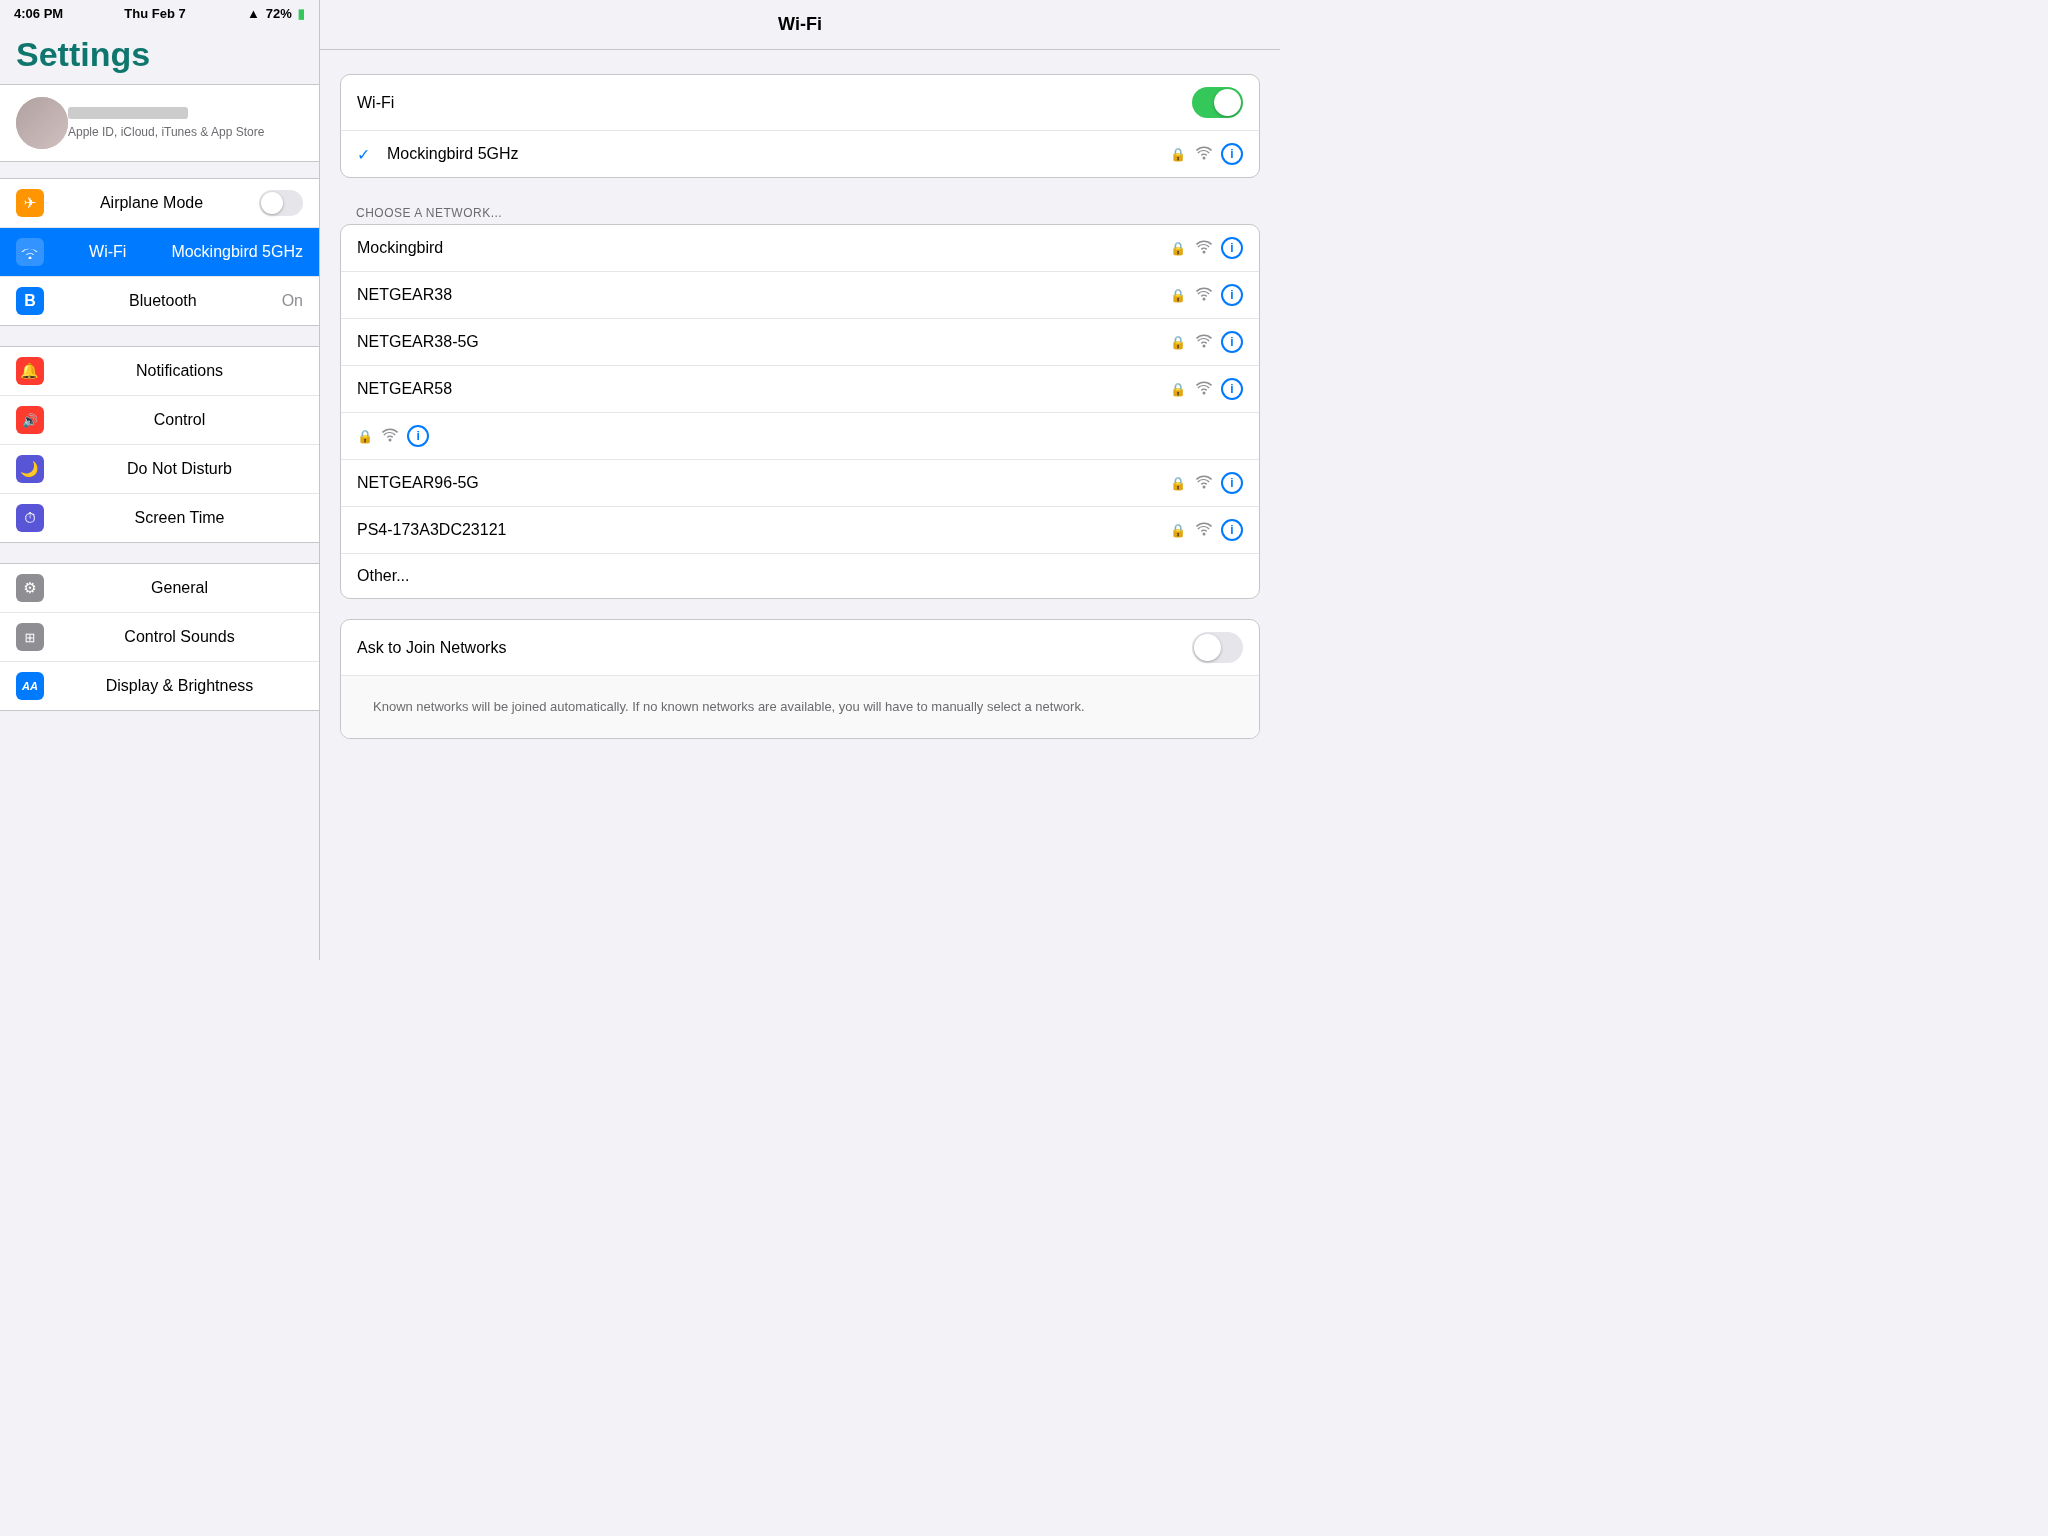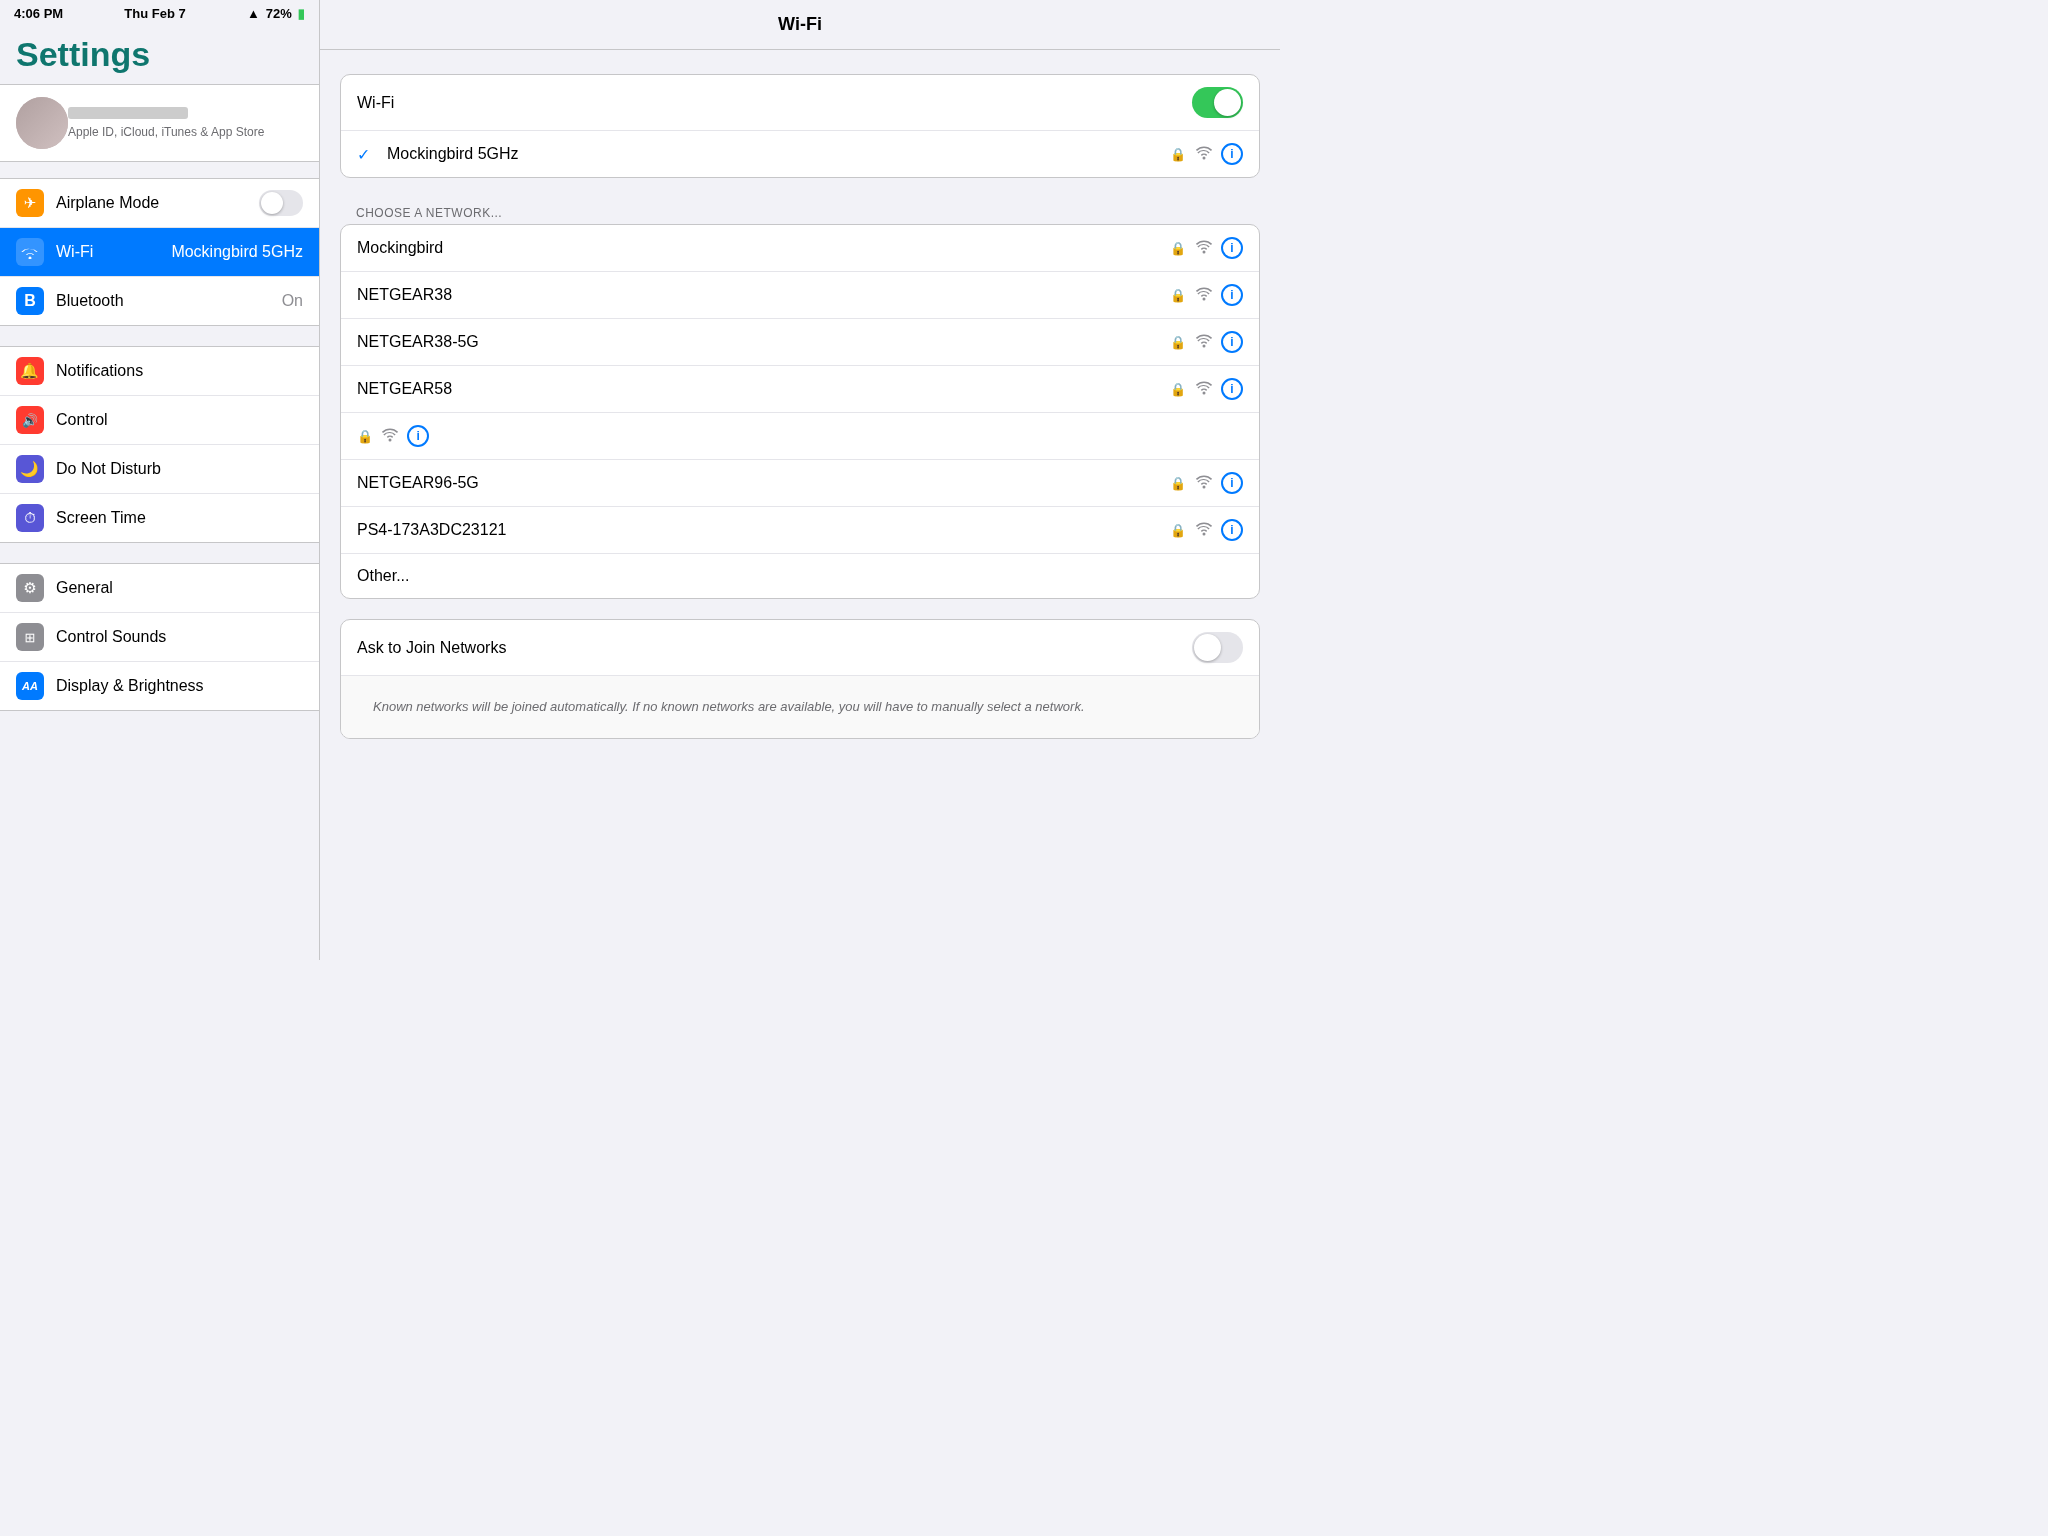--- a/index.html
+++ b/index.html
@@ -141,20 +141,21 @@
       justify-content: center;
       flex-shrink: 0;
       font-size: 15px;
       color: #fff;
     }
 
     .sidebar-label {
       flex: 1;
       font-size: 16px;
       color: #000;
+      text-align: center;
     }
 
     .sidebar-value {
       font-size: 16px;
       color: #8e8e93;
     }
 
     .toggle-small {
       width: 44px;
       height: 26px;
@@ -301,21 +302,20 @@
       padding: 8px 16px 4px;
       text-transform: uppercase;
       letter-spacing: 0.5px;
     }
 
     .notice-text {
       font-size: 13px;
       color: #6c6c70;
       padding: 10px 16px;
       line-height: 1.4;
-      font-style: italic;
     }
 
     
     .icon-airplane { background: #ff9500; }
     .icon-wifi { background: #007aff; }
     .icon-bluetooth { background: #007aff; }
     .icon-notifications { background: #ff3b30; }
     .icon-sounds { background: #ff3b30; }
     .icon-dnd { background: #5856d6; }
     .icon-screentime { background: #5856d6; }

